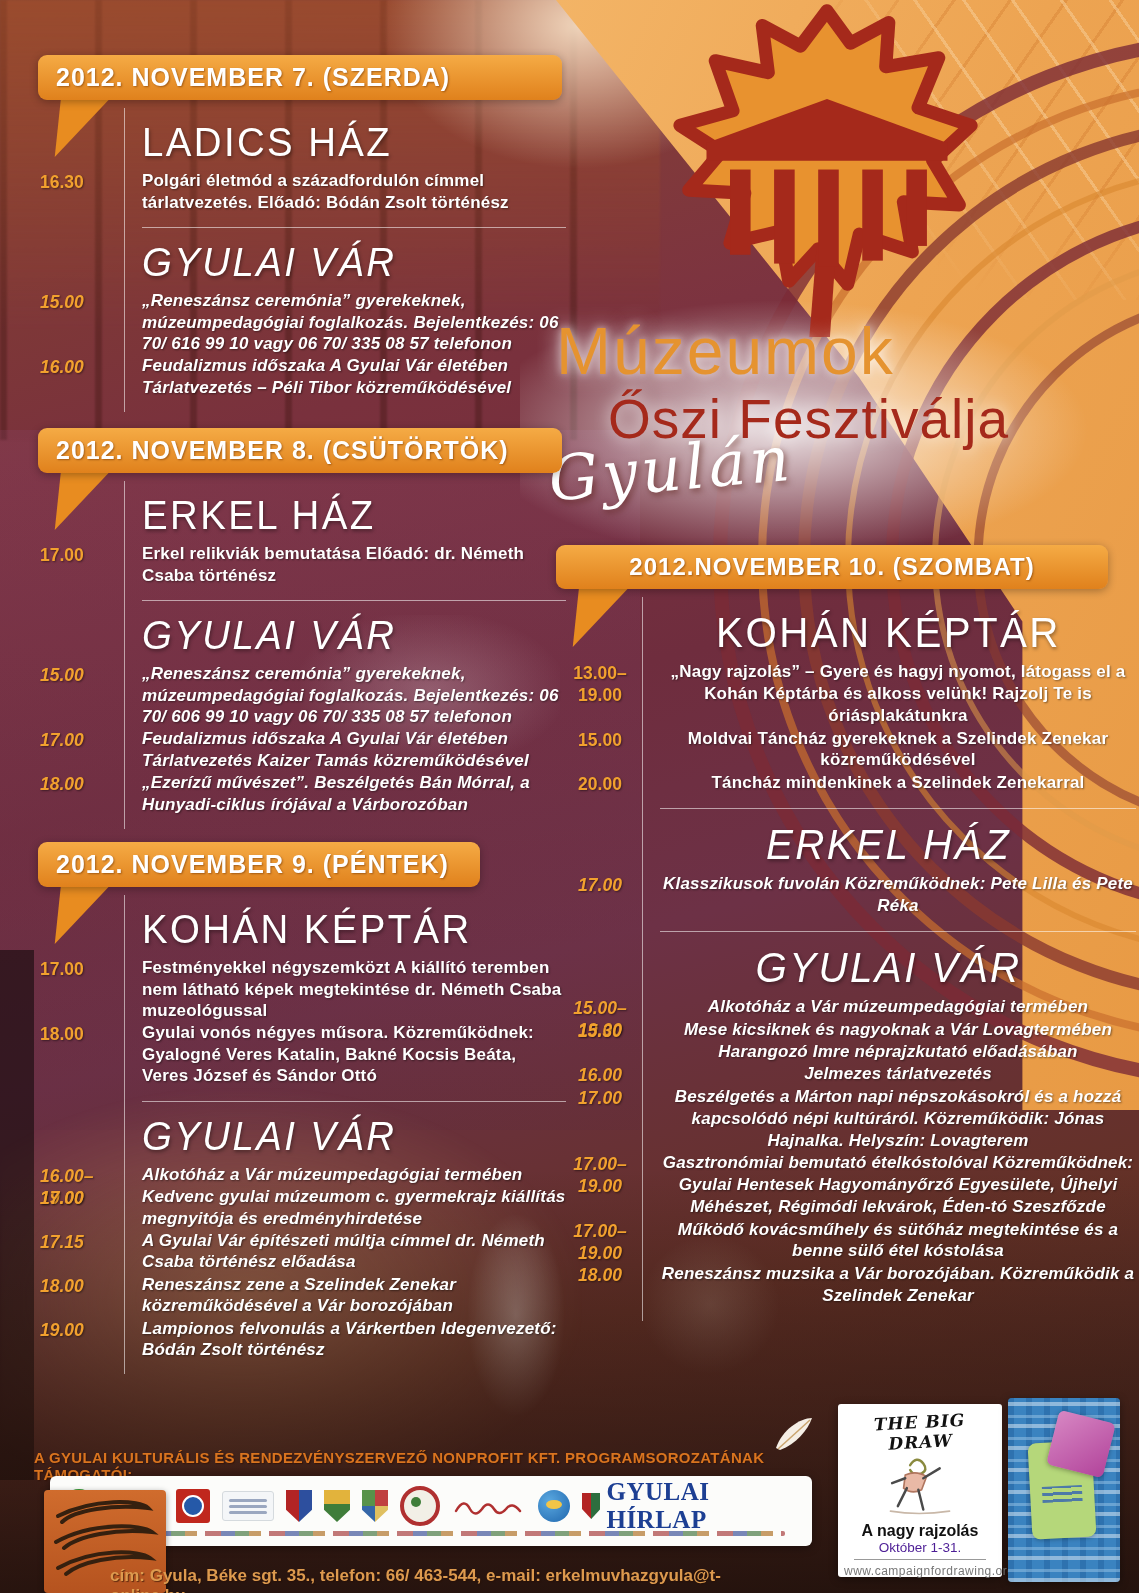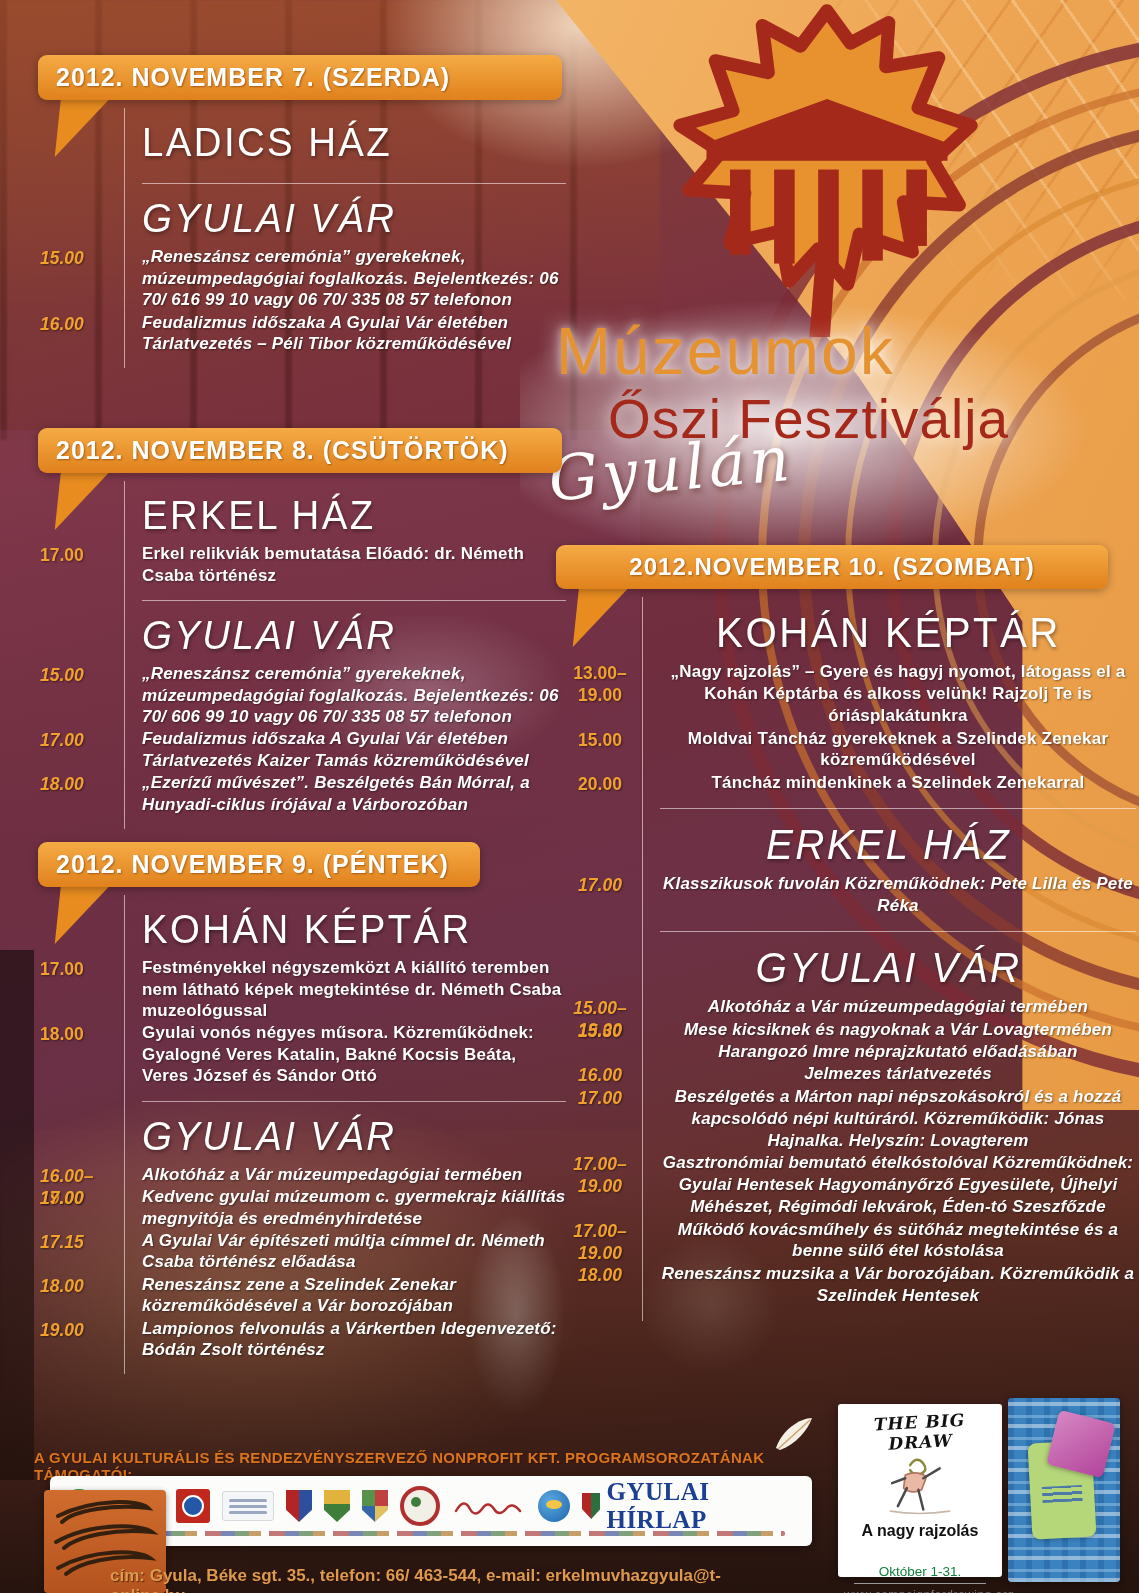--- a/index.html
+++ b/index.html
@@ -113,21 +113,21 @@
   .info-lines{position:absolute;left:110px;top:1551px;width:660px;}
   .info-l1{font-size:14.5px;font-weight:bold;color:#e8821f;text-shadow:1px 1px 1px rgba(40,15,5,.6);}
   .info-l1 .pfx{color:#f5e6d2;margin-right:6px;}
   .info-l2{font-size:17px;font-weight:bold;color:#dd9a4e;margin-top:15px;text-shadow:1px 1px 1px rgba(40,15,5,.6);}
   .feather{position:absolute;left:772px;top:1414px;width:44px;height:40px;}
   .bigdraw-card{position:absolute;left:838px;top:1404px;width:164px;height:173px;background:#fff;
     border-radius:3px;box-shadow:0 2px 8px rgba(0,0,0,.4);text-align:center;padding:8px 6px;box-sizing:border-box;color:#111;}
   .bd-title{font-style:italic;font-weight:bold;font-size:17px;letter-spacing:1px;transform:rotate(-3deg);
     font-family:"DejaVu Serif",serif;}
   .bd-sub{font-weight:bold;font-size:16px;margin-top:2px;}
-  .bd-dates{font-size:13.5px;color:#15803d;margin-top:24px;}
+  .bd-dates{font-size:13.5px;color:#4c1d95;}
   .bd-rule{height:1px;background:#999;margin:4px 10px;}
   .bd-url{font-size:12px;color:#777;letter-spacing:.5px;}
   .collage-card{position:absolute;left:1008px;top:1398px;width:112px;height:184px;border-radius:4px;overflow:hidden;
     background:#3a83c0;box-shadow:0 2px 8px rgba(0,0,0,.4);}
   .collage-pattern{position:absolute;inset:0;opacity:.8;
     background:repeating-linear-gradient(0deg,rgba(255,255,255,.55) 0 4px,rgba(0,0,0,0) 4px 10px,rgba(180,215,240,.5) 10px 13px,rgba(0,0,0,0) 13px 22px),
                repeating-linear-gradient(90deg,rgba(30,90,150,.5) 0 6px,rgba(0,0,0,0) 6px 18px);}
   .collage-green{position:absolute;left:22px;top:44px;width:64px;height:96px;background:#b5d77a;border-radius:8px;
     transform:rotate(-3deg);box-shadow:0 1px 4px rgba(0,0,0,.3);}
   .collage-green::after{content:"";position:absolute;left:12px;top:44px;width:40px;height:16px;
@@ -182,20 +182,24 @@
     <div class="title-2">Őszi Fesztiválja</div>
     <div class="title-3">Gyulán</div>
   </div>
 
   <section class="day day-1">
       <div class="day-header">2012. NOVEMBER 7. (SZERDA)</div>
       <div class="day-pointer"></div>
       <div class="day-body">
         <section class="venue">
           <h2 class="venue-title">LADICS HÁZ</h2>
+          <div class="event">
+            <div class="time">16.30</div>
+            <div class="desc">Polgári életmód a századfordulón címmel tárlatvezetés. Előadó: Bódán Zsolt történész</div>
+          </div>
         </section>
         <section class="venue">
           <h2 class="venue-title">GYULAI VÁR</h2>
           <div class="event">
             <div class="time">15.00</div>
             <div class="desc">„Reneszánsz ceremónia” gyerekeknek, múzeumpedagógiai foglalkozás. Bejelentkezés: 06 70/ 616 99 10 vagy 06 70/ 335 08 57 telefonon</div>
           </div>
           <div class="event">
             <div class="time">16.00</div>
             <div class="desc">Feudalizmus időszaka A Gyulai Vár életében Tárlatvezetés – Péli Tibor közreműködésével</div>
@@ -323,21 +327,21 @@
 19.00</div>
             <div class="desc">Gasztronómiai bemutató ételkóstolóval Közreműködnek: Gyulai Hentesek Hagyományőrző Egyesülete, Újhelyi Méhészet, Régimódi lekvárok, Éden-tó Szeszfőzde</div>
           </div>
           <div class="event">
             <div class="time">17.00–
 19.00</div>
             <div class="desc">Működő kovácsműhely és sütőház megtekintése és a benne sülő étel kóstolása</div>
           </div>
           <div class="event">
             <div class="time">18.00</div>
-            <div class="desc">Reneszánsz muzsika a Vár borozójában. Közreműködik a Szelindek Hentesek</div>
+            <div class="desc">Reneszánsz muzsika a Vár borozójában. Közreműködik a Szelindek Zenekar</div>
           </div>
         </section>
       </div>
     </section>
 
   <div class="supporters-line">A GYULAI KULTURÁLIS ÉS RENDEZVÉNYSZERVEZŐ NONPROFIT KFT. PROGRAMSOROZATÁNAK TÁMOGATÓI:</div>
 
   <div class="sponsor-strip">
     <div class="logo-row">
       <div class="mini logo-green-ring"></div>

